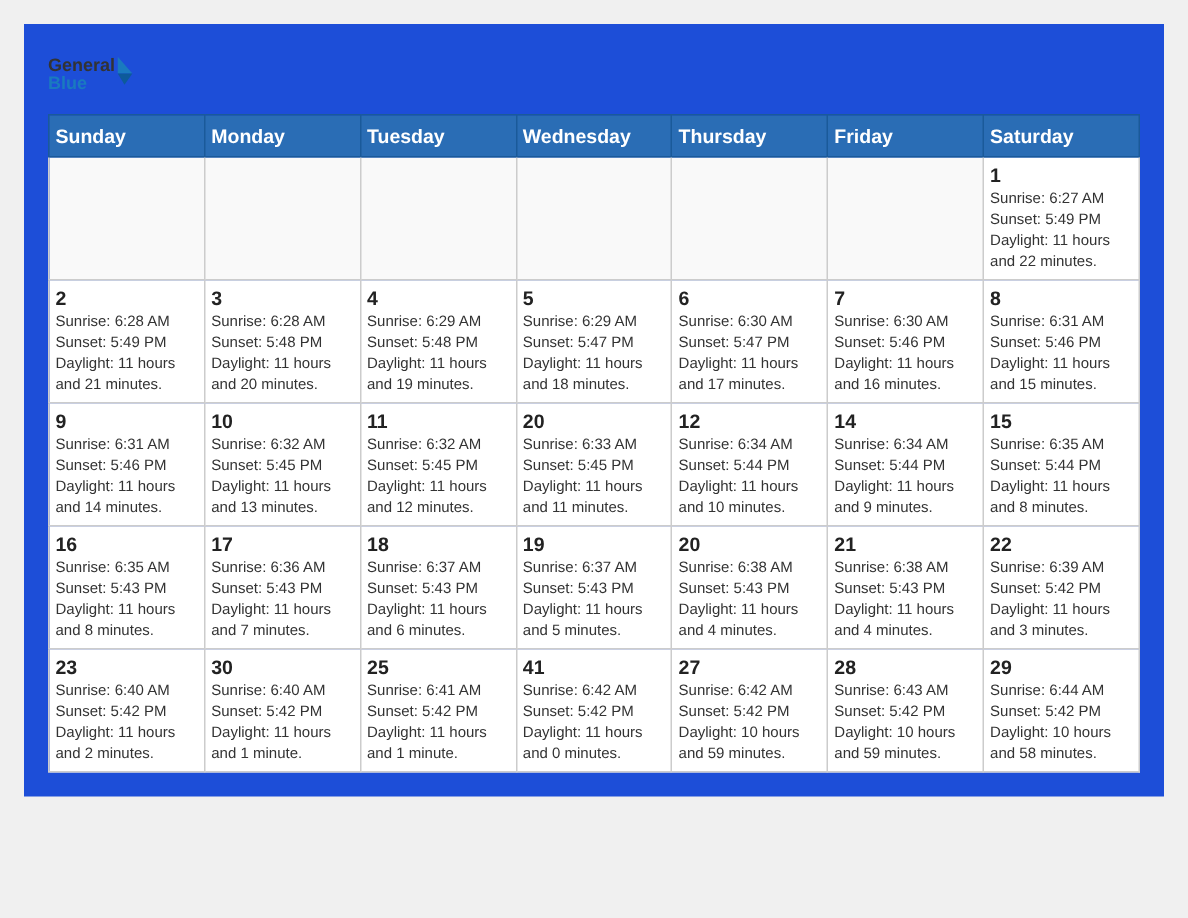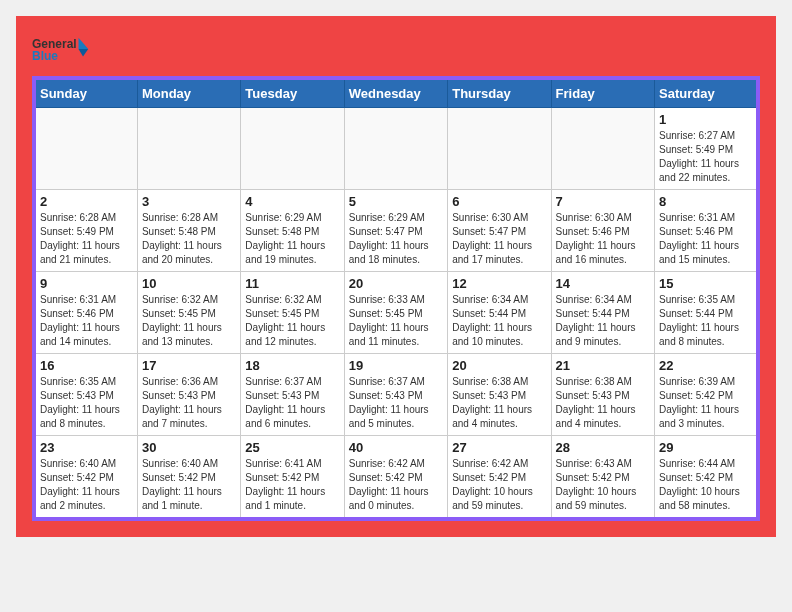--- a/index.html
+++ b/index.html
@@ -4,21 +4,21 @@
   <style>
     * { box-sizing: border-box; margin: 0; padding: 0; }
     body {
       font-family: Arial, sans-serif;
       background: #f0f0f0;
       width: 792px;
       min-height: 612px;
       padding: 16px;
     }
     .page {
-      background: #ef4444;
+      background: #1d4ed8;
       width: 760px;
       margin: 0 auto;
       padding: 16px;
     }
     .header {
       display: flex;
       justify-content: space-between;
       align-items: flex-start;
       margin-bottom: 12px;
     }
@@ -40,21 +40,21 @@
       font-weight: bold;
       color: #222;
     }
     .location {
       font-size: 16px;
       color: #444;
     }
     .calendar {
       width: 100%;
       border-collapse: collapse;
-      border: 4px solid #8b5cf6;
+      border: 1px solid #8b5cf6;
     }
     .calendar th {
       background: #2a6db5;
       color: white;
       font-size: 13px;
       font-weight: bold;
       padding: 6px 4px;
       text-align: left;
       border: 1px solid #1a5a9a;
     }
@@ -301,21 +301,21 @@
 and 1 minute.</div>
           </td>
           <td>
             <span class="day-number">25</span>
             <div class="day-info" style="white-space: pre-line;">Sunrise: 6:41 AM
 Sunset: 5:42 PM
 Daylight: 11 hours
 and 1 minute.</div>
           </td>
           <td>
-            <span class="day-number">40</span>
+            <span class="day-number">41</span>
             <div class="day-info" style="white-space: pre-line;">Sunrise: 6:42 AM
 Sunset: 5:42 PM
 Daylight: 11 hours
 and 0 minutes.</div>
           </td>
           <td>
             <span class="day-number">27</span>
             <div class="day-info" style="white-space: pre-line;">Sunrise: 6:42 AM
 Sunset: 5:42 PM
 Daylight: 10 hours

